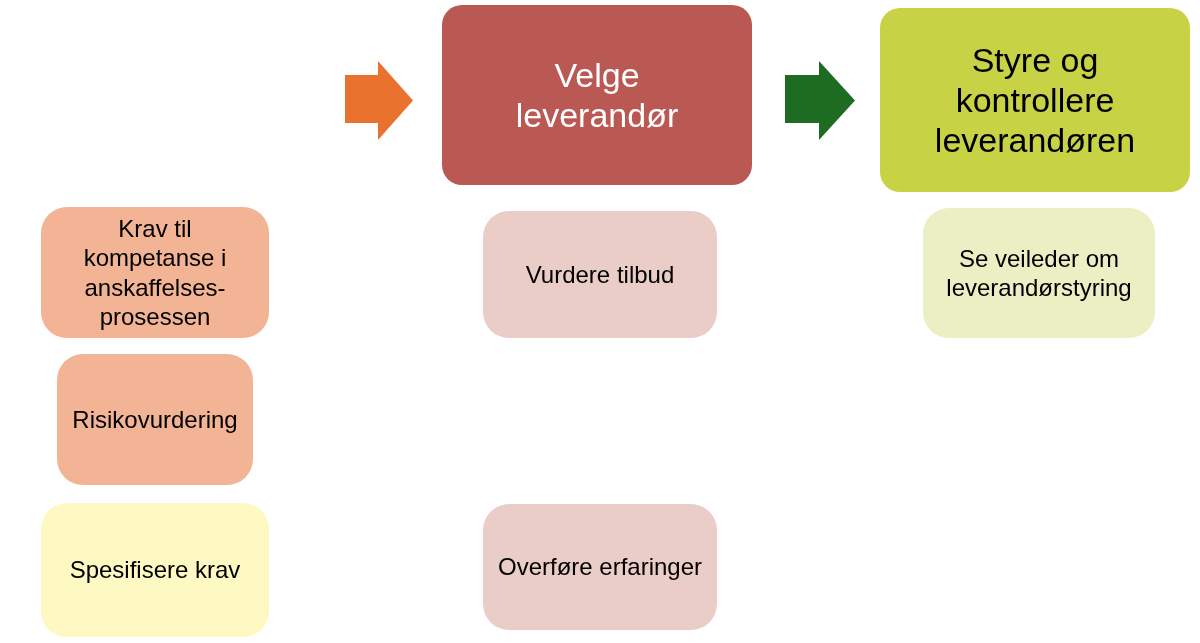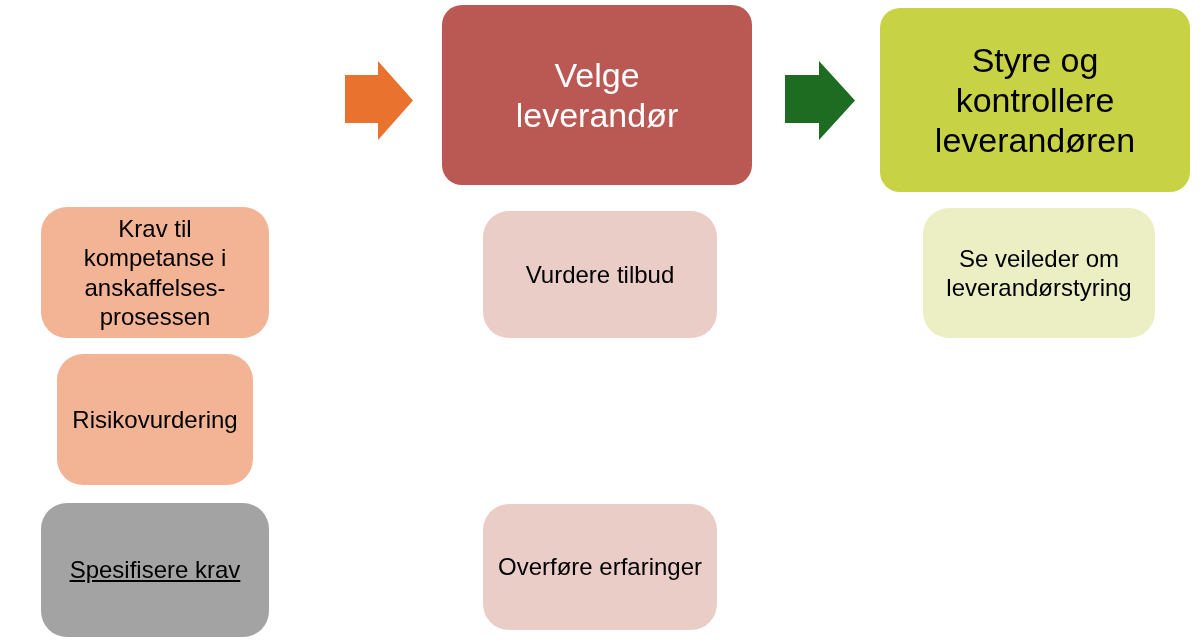--- a/index.html
+++ b/index.html
@@ -51,21 +51,21 @@
   .s3-hdr  { left: 880px; top: 8px;   width: 310px; height: 184px; padding: 0 30px; }
   .s3-i0   { left: 923px; top: 208px; width: 232px; height: 130px; padding: 0 14px; }
 </style>
 </head>
 <body>
 
 <div class="canvas">
 
   <div class="box itm s1-i0" style="background-color: rgb(242, 180, 148); color: rgb(0, 0, 0);">Krav til kompetanse i anskaffelses-prosessen</div>
   <div class="box itm s1-i1" style="background-color: rgb(242, 180, 148); color: rgb(0, 0, 0);">Risikovurdering</div>
-  <div class="box itm s1-i2" style="background-color: #a3a3a3; color: rgb(0, 0, 0); text-decoration: underline;">Spesifisere krav</div>
+  <div class="box itm s1-i2" style="background-color: #fef9c3; color: rgb(0, 0, 0);">Spesifisere krav</div>
 
   <div class="arrow1">
     <svg width="68" height="79" viewBox="0 0 68 79" xmlns="http://www.w3.org/2000/svg">
       <polygon points="0,14 33,14 33,0 68,39.5 33,79 33,62 0,62" fill="#E8722E"></polygon>
     </svg>
   </div>
 
   <div class="box hdr s2-hdr" style="background-color: rgb(186, 88, 84); color: rgb(255, 255, 255);">Velge leverandør</div>
   <div class="box itm s2-i0" style="background-color: rgb(235, 205, 200); color: rgb(0, 0, 0); text-align: center;">Vurdere tilbud</div>
   <div class="box itm s2-i2" style="background-color: rgb(235, 205, 200); color: rgb(0, 0, 0);">Overføre erfaringer</div>

